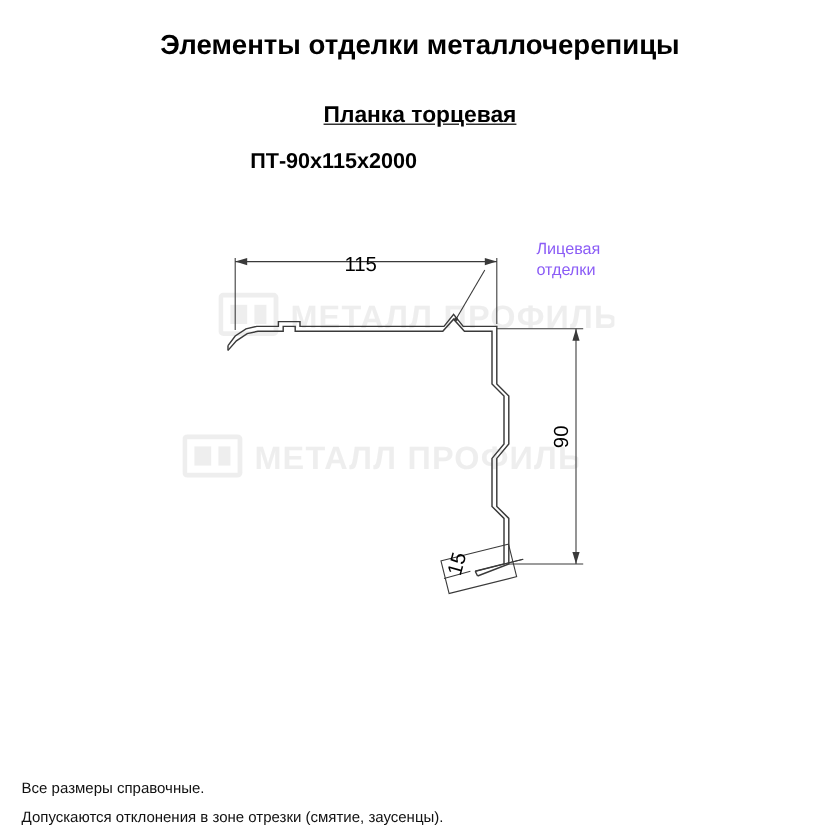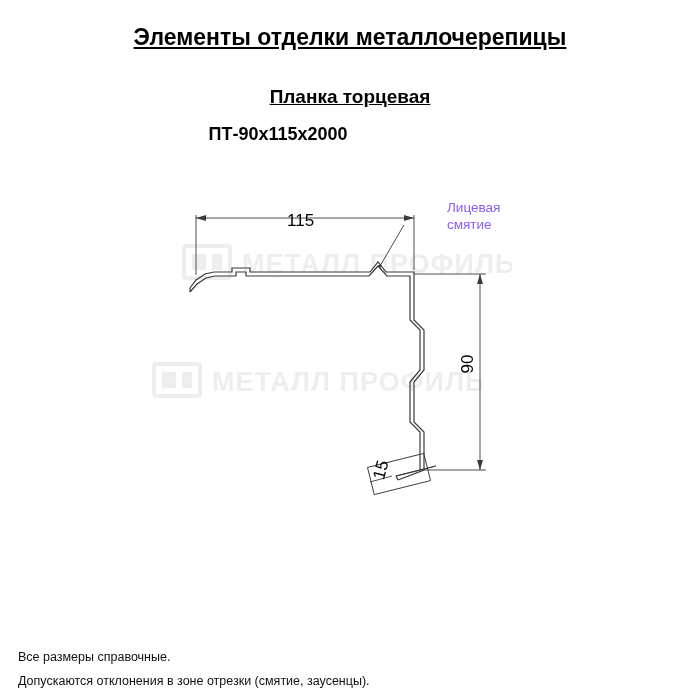--- a/index.html
+++ b/index.html
@@ -22,21 +22,20 @@
   }
   .title {
     position: absolute;
     top: 24px;
     left: 0;
     width: 700px;
     text-align: center;
     font-size: 23px;
     font-weight: bold;
     letter-spacing: 0px;
-    text-decoration: underline;
   }
   .subtitle {
     position: absolute;
     top: 86px;
     left: 0;
     width: 700px;
     text-align: center;
     font-size: 19px;
     font-weight: bold;
     text-decoration: underline;
@@ -156,20 +155,20 @@
         <circle cx="380" cy="96" r="1.6" fill="#3a3a3a" stroke="none"></circle>
       </g>
     </svg>
 
     <div class="dim-label" style="left:287px; top:41px;">115</div>
     <div class="dim-label vert" style="left:459px; top:184px;">90</div>
     <div class="dim-label" style="left:372px; top:290px; transform: rotate(-75deg);">15</div>
 
     <div class="label-face" style="left:447px; top:30px;">
       <div>Лицевая</div>
-      <div>смятие</div>
+      <div>отделки</div>
     </div>
   </div>
 
   <div class="footer footer1">Все размеры справочные.</div>
   <div class="footer footer2">Допускаются отклонения в зоне отрезки (смятие, заусенцы).</div>
 
 </div>
 
 </body></html>

